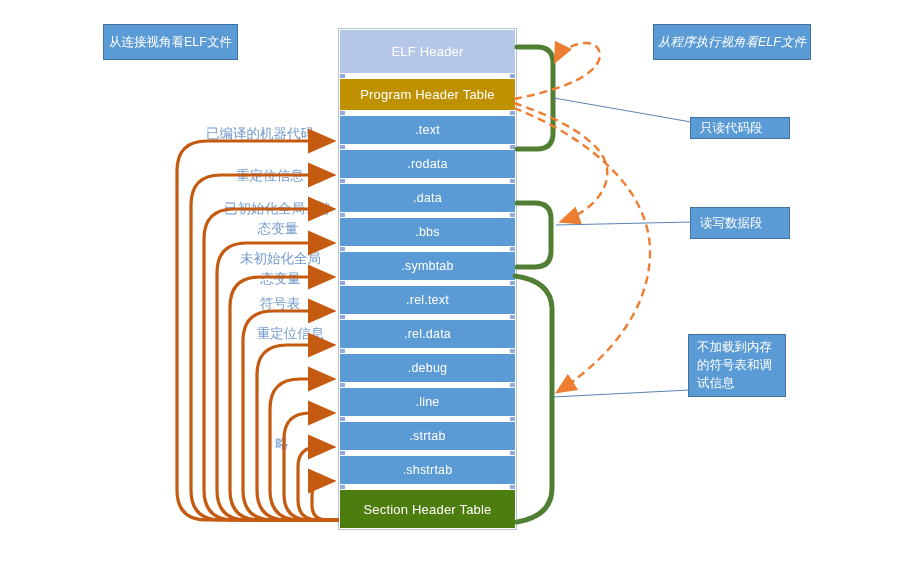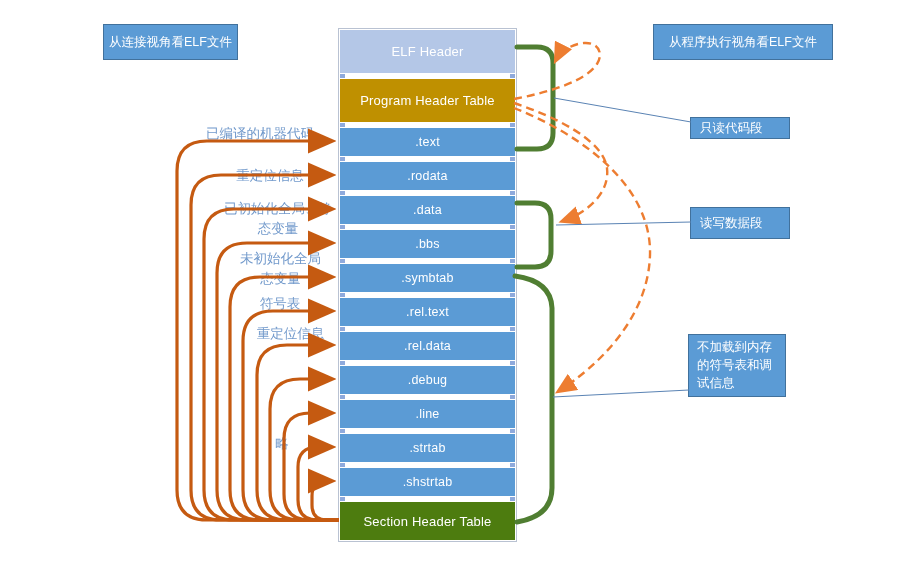--- a/index.html
+++ b/index.html
@@ -7,21 +7,21 @@
 
   
   .col-wrap {
     position:absolute; left:338px; top:28px; width:175px;
     border:1px solid #b9c2d2; background:#ffffff; padding:1px;
     z-index:2;
   }
   .sec { display:flex; align-items:center; justify-content:center;
          color:#ffffff; font-size:13px; letter-spacing:.2px; }
   .sec-elf  { height:43px; background:#b4c7e7; }
-  .sec-gold { height:43px; background:#bf9000; }
+  .sec-gold { height:31px; background:#bf9000; }
   .sec-blue { height:28px; background:#5b9bd5; font-size:12.5px; }
   .sec-sht  { height:38px; background:#4d7c0f; }
   .col-gap { height:6px; position:relative; background:#ffffff; }
   .col-gap::before, .col-gap::after {
     content:""; position:absolute; top:1px; width:5px; height:4px; background:#8faadc;
   }
   .col-gap::before { left:0; } .col-gap::after { right:0; }
 
   
   .box {
@@ -51,21 +51,21 @@
   .gbracket{ fill:none; stroke:#507e32; stroke-width:5; stroke-linecap:round; }
   .dashed  { fill:none; stroke:#ed7d31; stroke-width:2.4; stroke-dasharray:8 5; }
   .conn    { fill:none; stroke:#5a83b4; stroke-width:1; }
 </style>
 </head>
 <body>
 
 <div id="canvas">
 
   <div class="box center" style="left:103px; top:24px; width:135px; height:36px;">从连接视角看ELF文件</div>
-  <div class="box center" style="left:653px; top:24px; width:180px; height:36px;">从程序执行视角看ELF文件</div>
+  <div class="box center" style="left:653px; top:24px; width:158px; height:36px;font-style:italic;">从程序执行视角看ELF文件</div>
 
   <div class="ann" style="left:180px; top:108px; width:160px;">已编译的机器代码</div>
   <div class="ann" style="left:215px; top:150px; width:110px;">重定位信息</div>
   <div class="ann" style="left:208px; top:183px; width:140px;">已初始化全局、静
 态变量</div>
   <div class="ann" style="left:213px; top:233px; width:135px;">未初始化全局
 态变量</div>
   <div class="ann" style="left:235px; top:278px; width:90px;">符号表</div>
   <div class="ann" style="left:233px; top:308px; width:115px;">重定位信息</div>
   <div class="ann" style="left:262px; top:418px; width:40px;">略</div>

